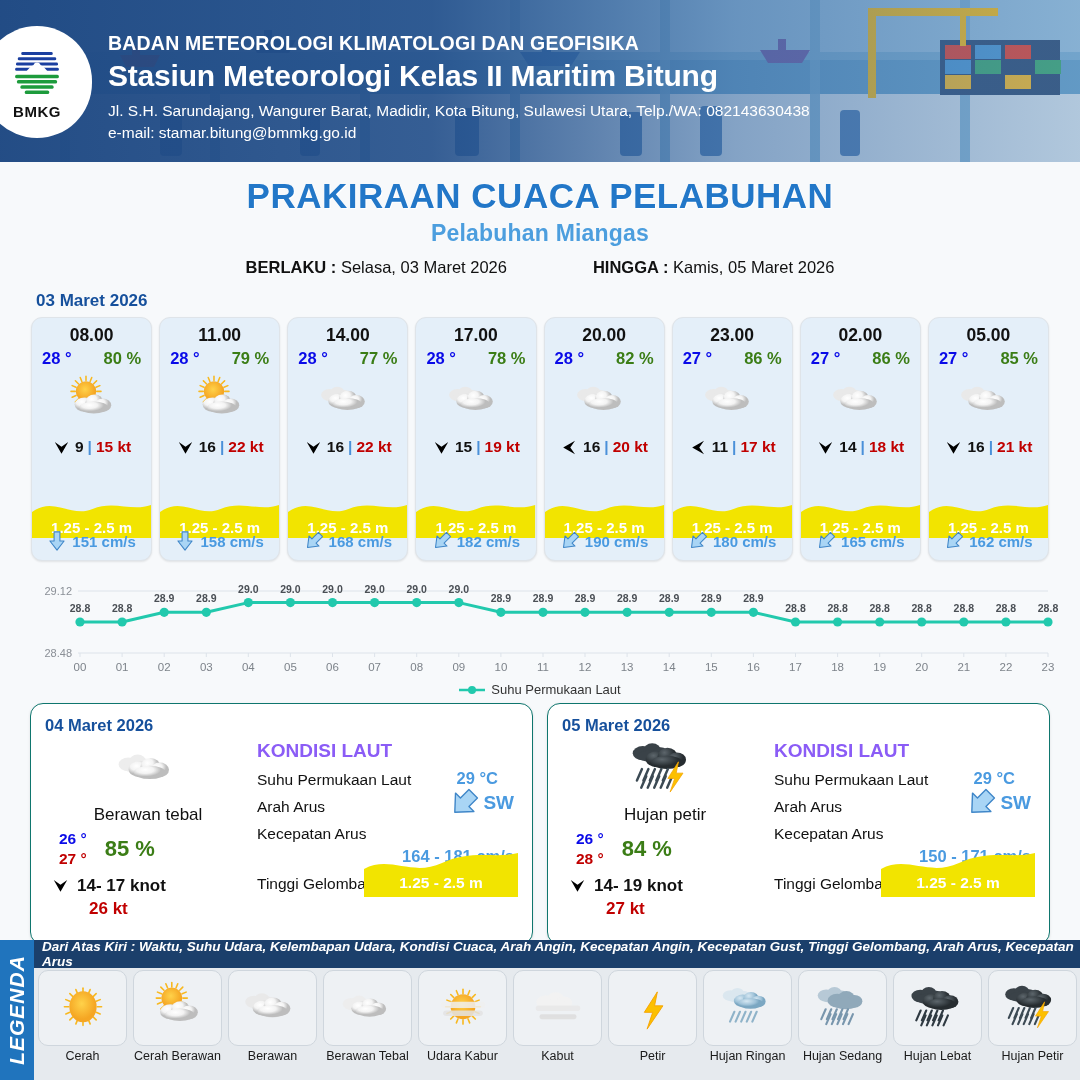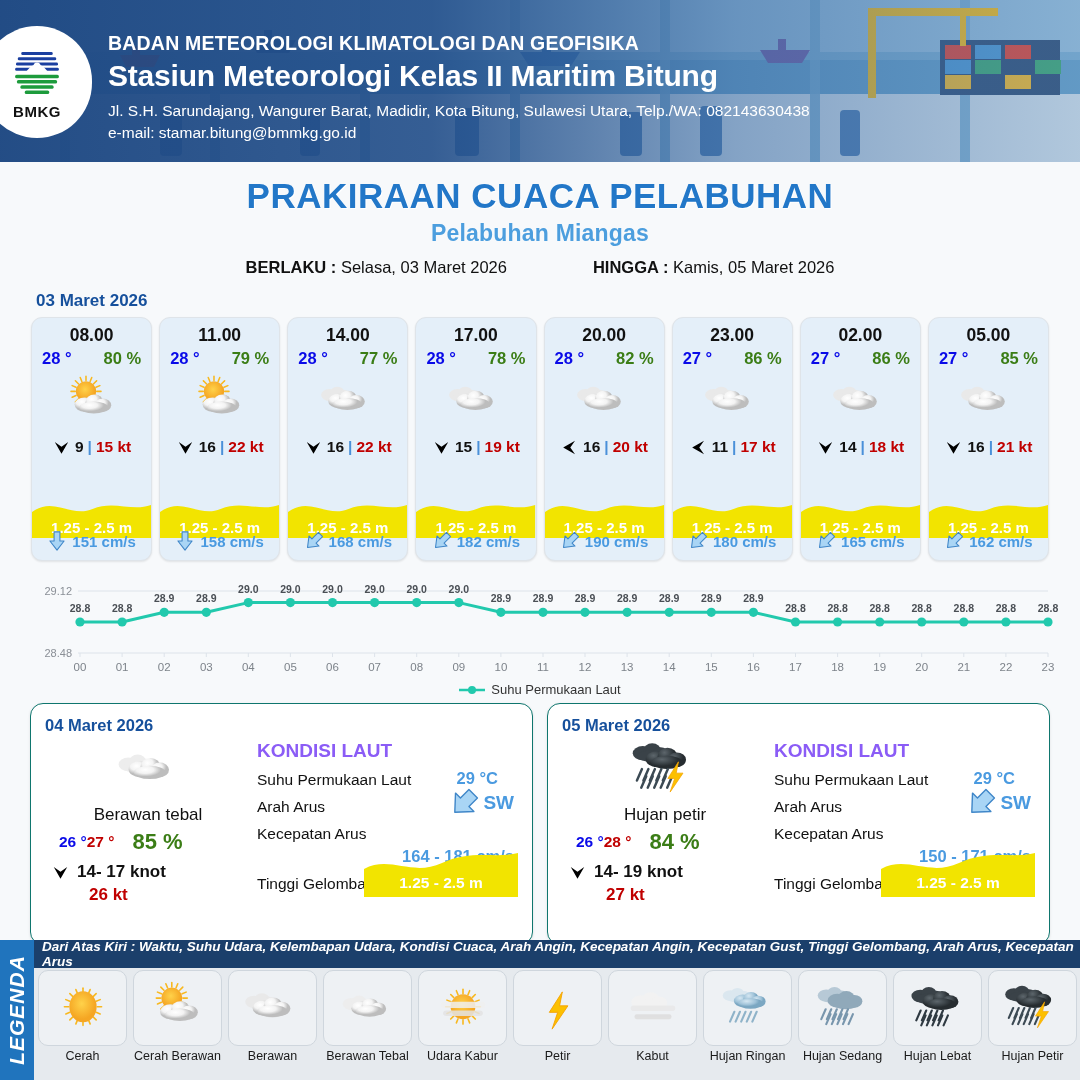--- a/index.html
+++ b/index.html
@@ -101,21 +101,21 @@
     flex:1; background:#fff; border:1px solid #0f766e; border-radius:13px;
     box-shadow:0 1px 3px rgba(0,0,0,.10);
     height:242px; position:relative; padding:12px 14px;
     display:flex;
   }
   .day-left { width:206px; position:relative; }
   .day-date { font-size:16.5px; font-weight:bold; color:#16509c; }
   .day-icon { height:64px; display:flex; align-items:center; justify-content:center; margin-top:2px;}
   .day-cond { text-align:center; font-size:17px; color:#111; margin-top:4px; }
   .day-temps { display:flex; align-items:center; gap:18px; padding-left:14px; margin-top:4px;}
-  .day-tcol { display:flex; flex-direction:row; line-height:1.28; }
+  .day-tcol { display:flex; flex-direction:column; line-height:1.28; }
   .t-min { font-size:15.5px; font-weight:bold; color:#0a0ae8; }
   .t-max { font-size:15.5px; font-weight:bold; color:#c00000; }
   .day-hum { font-size:22px; font-weight:bold; color:#3b7d16; }
   .day-wind { display:flex; align-items:center; gap:7px; margin-top:7px; padding-left:6px;}
   .day-wind-txt { font-size:17px; font-weight:bold; color:#111; }
   .day-gust { font-size:17px; font-weight:bold; color:#c00000; padding-left:44px; margin-top:3px;}
 
   .day-right { flex:1; position:relative; padding-left:6px; }
   .kondisi-title { font-size:19px; font-weight:bold; color:#8b5cf6; margin-top:24px;}
   .kl-row { position:relative; margin-top:9px; }
@@ -1387,49 +1387,20 @@
               <rect x="18" y="54" width="64" height="9" rx="4.5" fill="#e4e4e4"></rect>
             </g>
           </svg>
         </div>
     <div class="leg-lbl">Udara Kabur</div>
       </div>
       <div class="leg-item">
     <div class="leg-box">
           <svg width="62" height="62" viewBox="0 0 100 100">
     <defs>
-      <radialGradient id="cwpetir-icon62" cx="35%" cy="30%">
-        <stop offset="0%" stop-color="#ffffff"></stop>
-                <stop offset="55%" stop-color="#f3f3f3"></stop>
-        <stop offset="100%" stop-color="#bdbdbd"></stop>
-      </radialGradient>
-      <radialGradient id="dkpetir-icon62" cx="35%" cy="28%">
-        <stop offset="0%" stop-color="#5d666c"></stop>
-                <stop offset="60%" stop-color="#3c4449"></stop>
-        <stop offset="100%" stop-color="#262c30"></stop>
-      </radialGradient>
-      <radialGradient id="sunpetir-icon62" cx="45%" cy="40%">
-        <stop offset="0%" stop-color="#ffd24a"></stop>
-                <stop offset="100%" stop-color="#f5a623"></stop>
-      </radialGradient>
-      <radialGradient id="blpetir-icon62" cx="35%" cy="28%">
-        <stop offset="0%" stop-color="#d5e7f2"></stop>
-                <stop offset="70%" stop-color="#9fc2d8"></stop>
-        <stop offset="100%" stop-color="#7ba7c2"></stop>
-      </radialGradient>
-    </defs>
-            <path transform="translate(36,24) scale(1.5)" d="M14 0 L0 22 L9 22 L3 40 L20 15 L11 15 Z" fill="#fcc000" stroke="#f5a300" stroke-width="1"></path>
-          </svg>
-        </div>
-    <div class="leg-lbl">Petir</div>
-      </div>
-      <div class="leg-item">
-    <div class="leg-box">
-          <svg width="62" height="62" viewBox="0 0 100 100">
-    <defs>
       <radialGradient id="cwkabut-icon62" cx="35%" cy="30%">
         <stop offset="0%" stop-color="#ffffff"></stop>
                 <stop offset="55%" stop-color="#f3f3f3"></stop>
         <stop offset="100%" stop-color="#bdbdbd"></stop>
       </radialGradient>
       <radialGradient id="dkkabut-icon62" cx="35%" cy="28%">
         <stop offset="0%" stop-color="#5d666c"></stop>
                 <stop offset="60%" stop-color="#3c4449"></stop>
         <stop offset="100%" stop-color="#262c30"></stop>
       </radialGradient>
@@ -1449,20 +1420,49 @@
       <ellipse cx="46" cy="23" rx="14" ry="11" fill="#f2f2f2"></ellipse>
       <ellipse cx="31" cy="27" rx="24" ry="10" fill="#f2f2f2"></ellipse>
     </g>
             <g opacity=".9">
               <rect x="14" y="46" width="72" height="9" rx="4.5" fill="#e9e9e9"></rect>
               <rect x="20" y="60" width="60" height="8" rx="4" fill="#dedede"></rect>
             </g>
           </svg>
         </div>
     <div class="leg-lbl">Kabut</div>
+      </div>
+      <div class="leg-item">
+    <div class="leg-box">
+          <svg width="62" height="62" viewBox="0 0 100 100">
+    <defs>
+      <radialGradient id="cwpetir-icon62" cx="35%" cy="30%">
+        <stop offset="0%" stop-color="#ffffff"></stop>
+                <stop offset="55%" stop-color="#f3f3f3"></stop>
+        <stop offset="100%" stop-color="#bdbdbd"></stop>
+      </radialGradient>
+      <radialGradient id="dkpetir-icon62" cx="35%" cy="28%">
+        <stop offset="0%" stop-color="#5d666c"></stop>
+                <stop offset="60%" stop-color="#3c4449"></stop>
+        <stop offset="100%" stop-color="#262c30"></stop>
+      </radialGradient>
+      <radialGradient id="sunpetir-icon62" cx="45%" cy="40%">
+        <stop offset="0%" stop-color="#ffd24a"></stop>
+                <stop offset="100%" stop-color="#f5a623"></stop>
+      </radialGradient>
+      <radialGradient id="blpetir-icon62" cx="35%" cy="28%">
+        <stop offset="0%" stop-color="#d5e7f2"></stop>
+                <stop offset="70%" stop-color="#9fc2d8"></stop>
+        <stop offset="100%" stop-color="#7ba7c2"></stop>
+      </radialGradient>
+    </defs>
+            <path transform="translate(36,24) scale(1.5)" d="M14 0 L0 22 L9 22 L3 40 L20 15 L11 15 Z" fill="#fcc000" stroke="#f5a300" stroke-width="1"></path>
+          </svg>
+        </div>
+    <div class="leg-lbl">Petir</div>
       </div>
       <div class="leg-item">
     <div class="leg-box">
           <svg width="62" height="62" viewBox="0 0 100 100">
     <defs>
       <radialGradient id="cwhujan-ringan-icon62" cx="35%" cy="30%">
         <stop offset="0%" stop-color="#ffffff"></stop>
                 <stop offset="55%" stop-color="#f3f3f3"></stop>
         <stop offset="100%" stop-color="#bdbdbd"></stop>
       </radialGradient>

